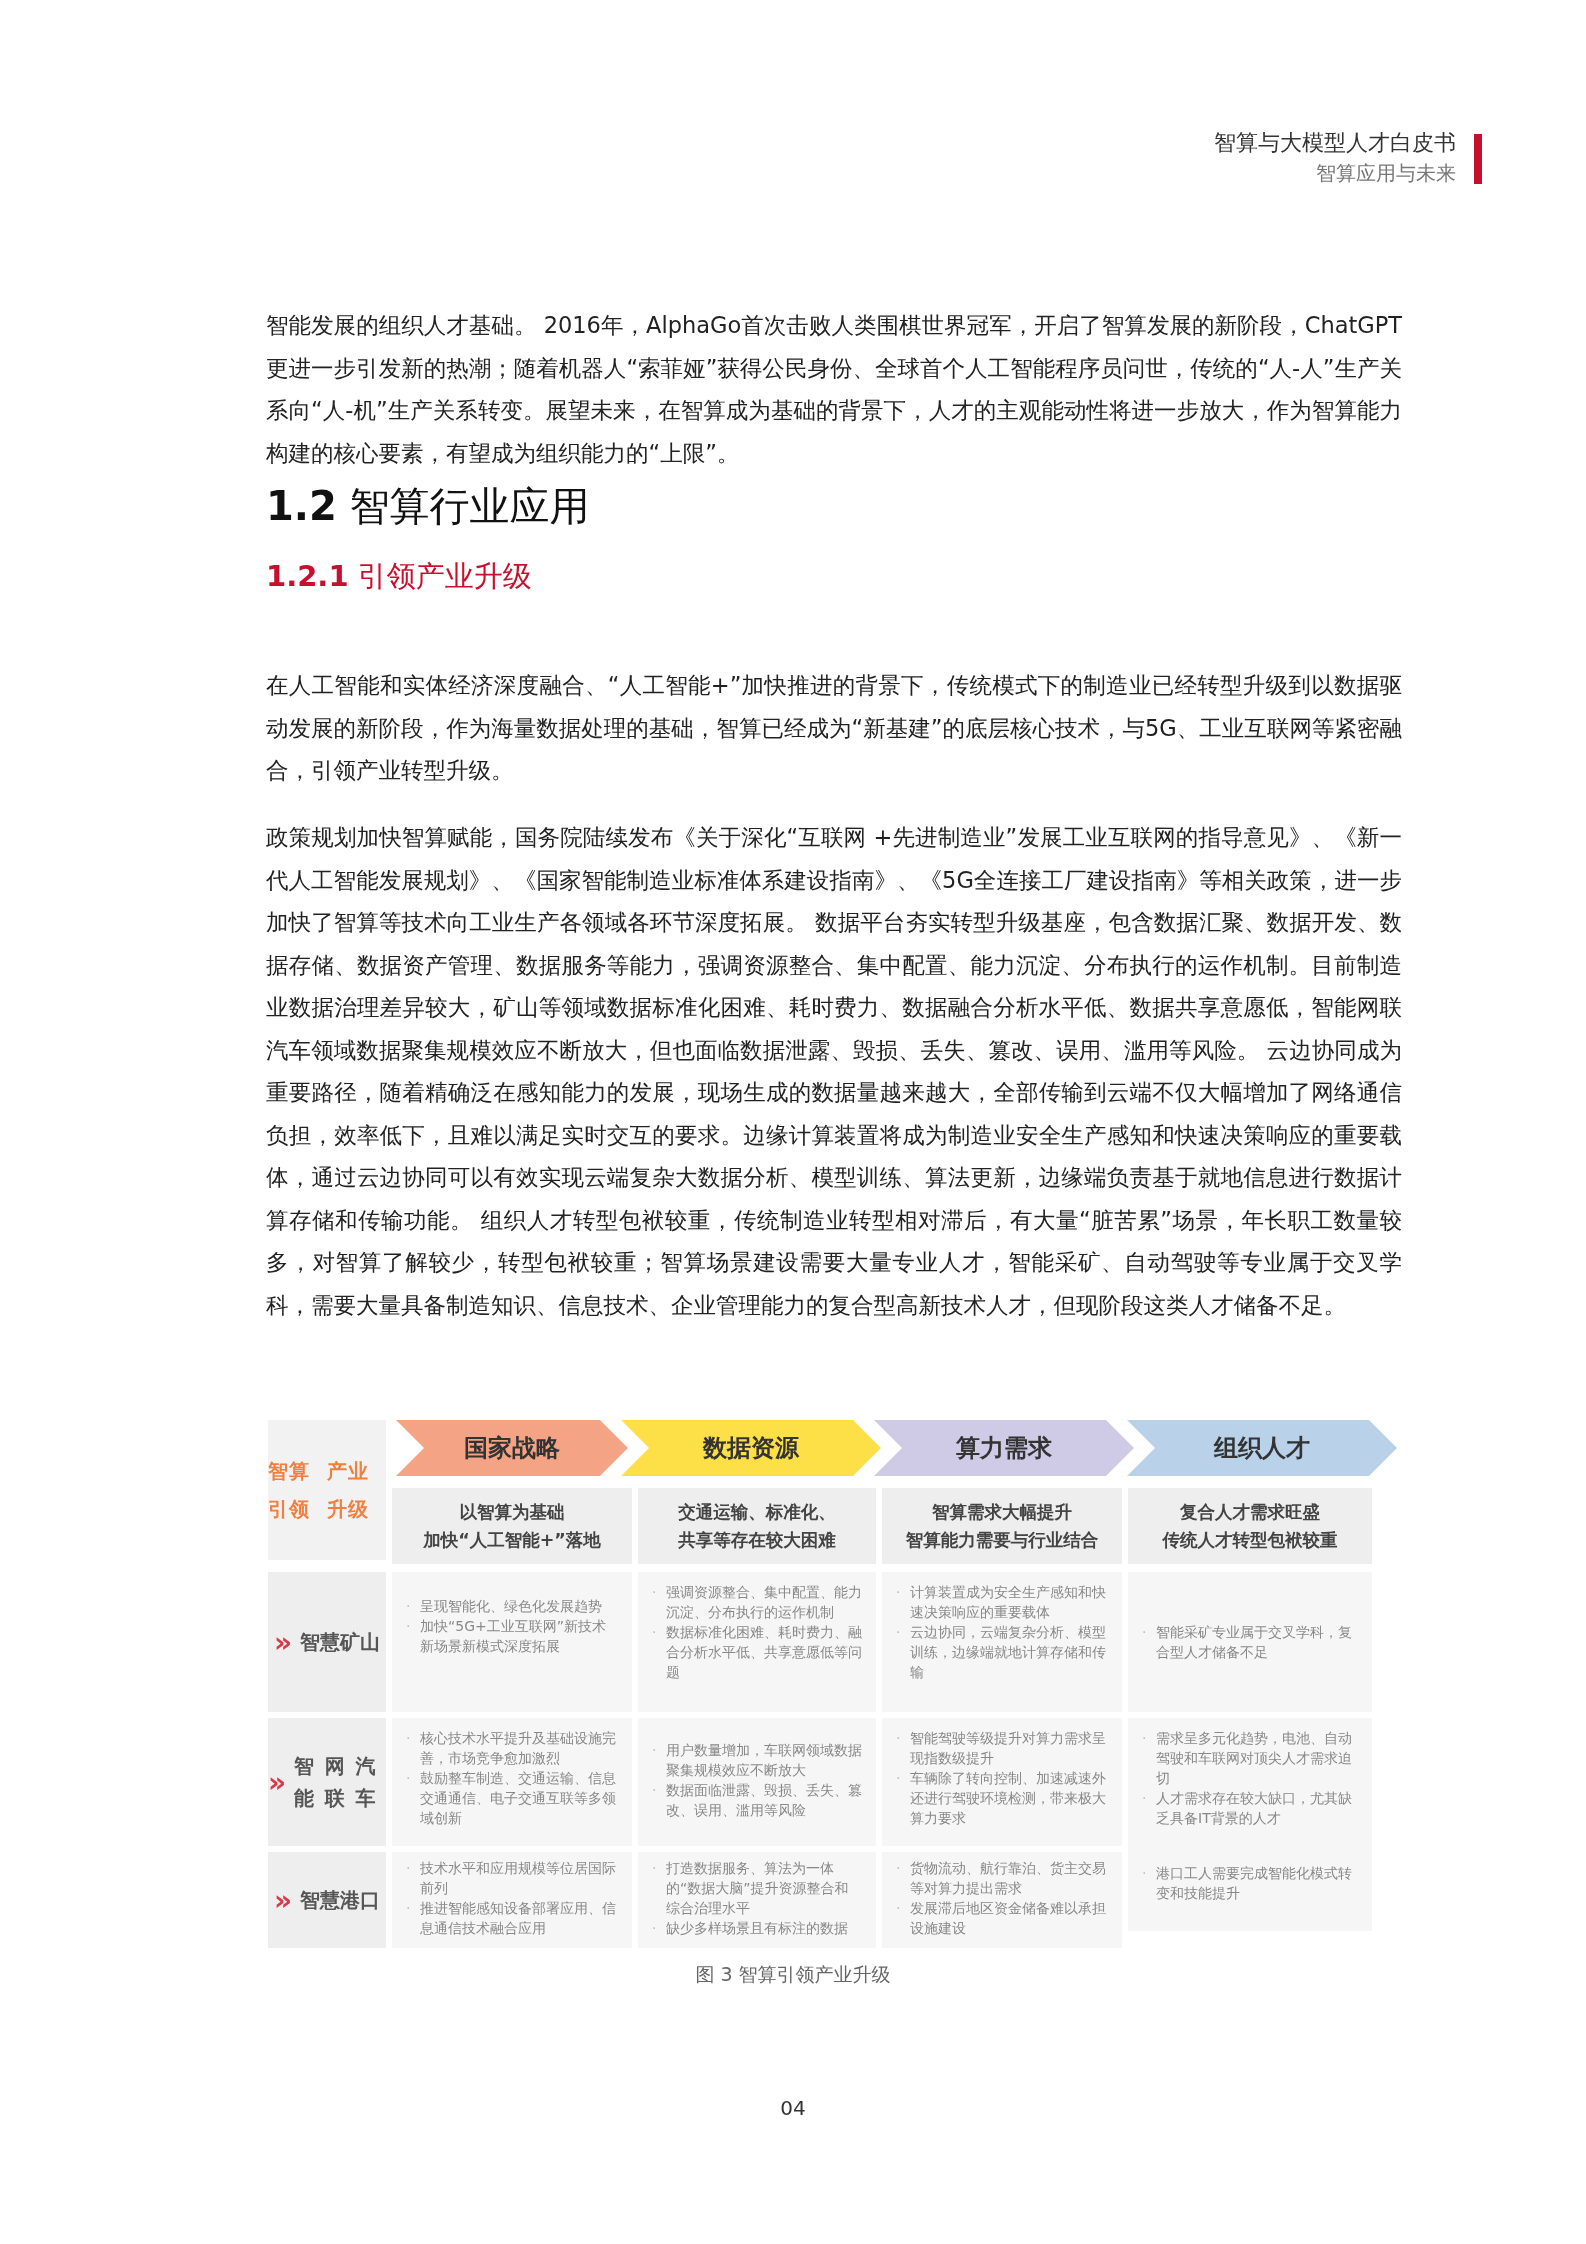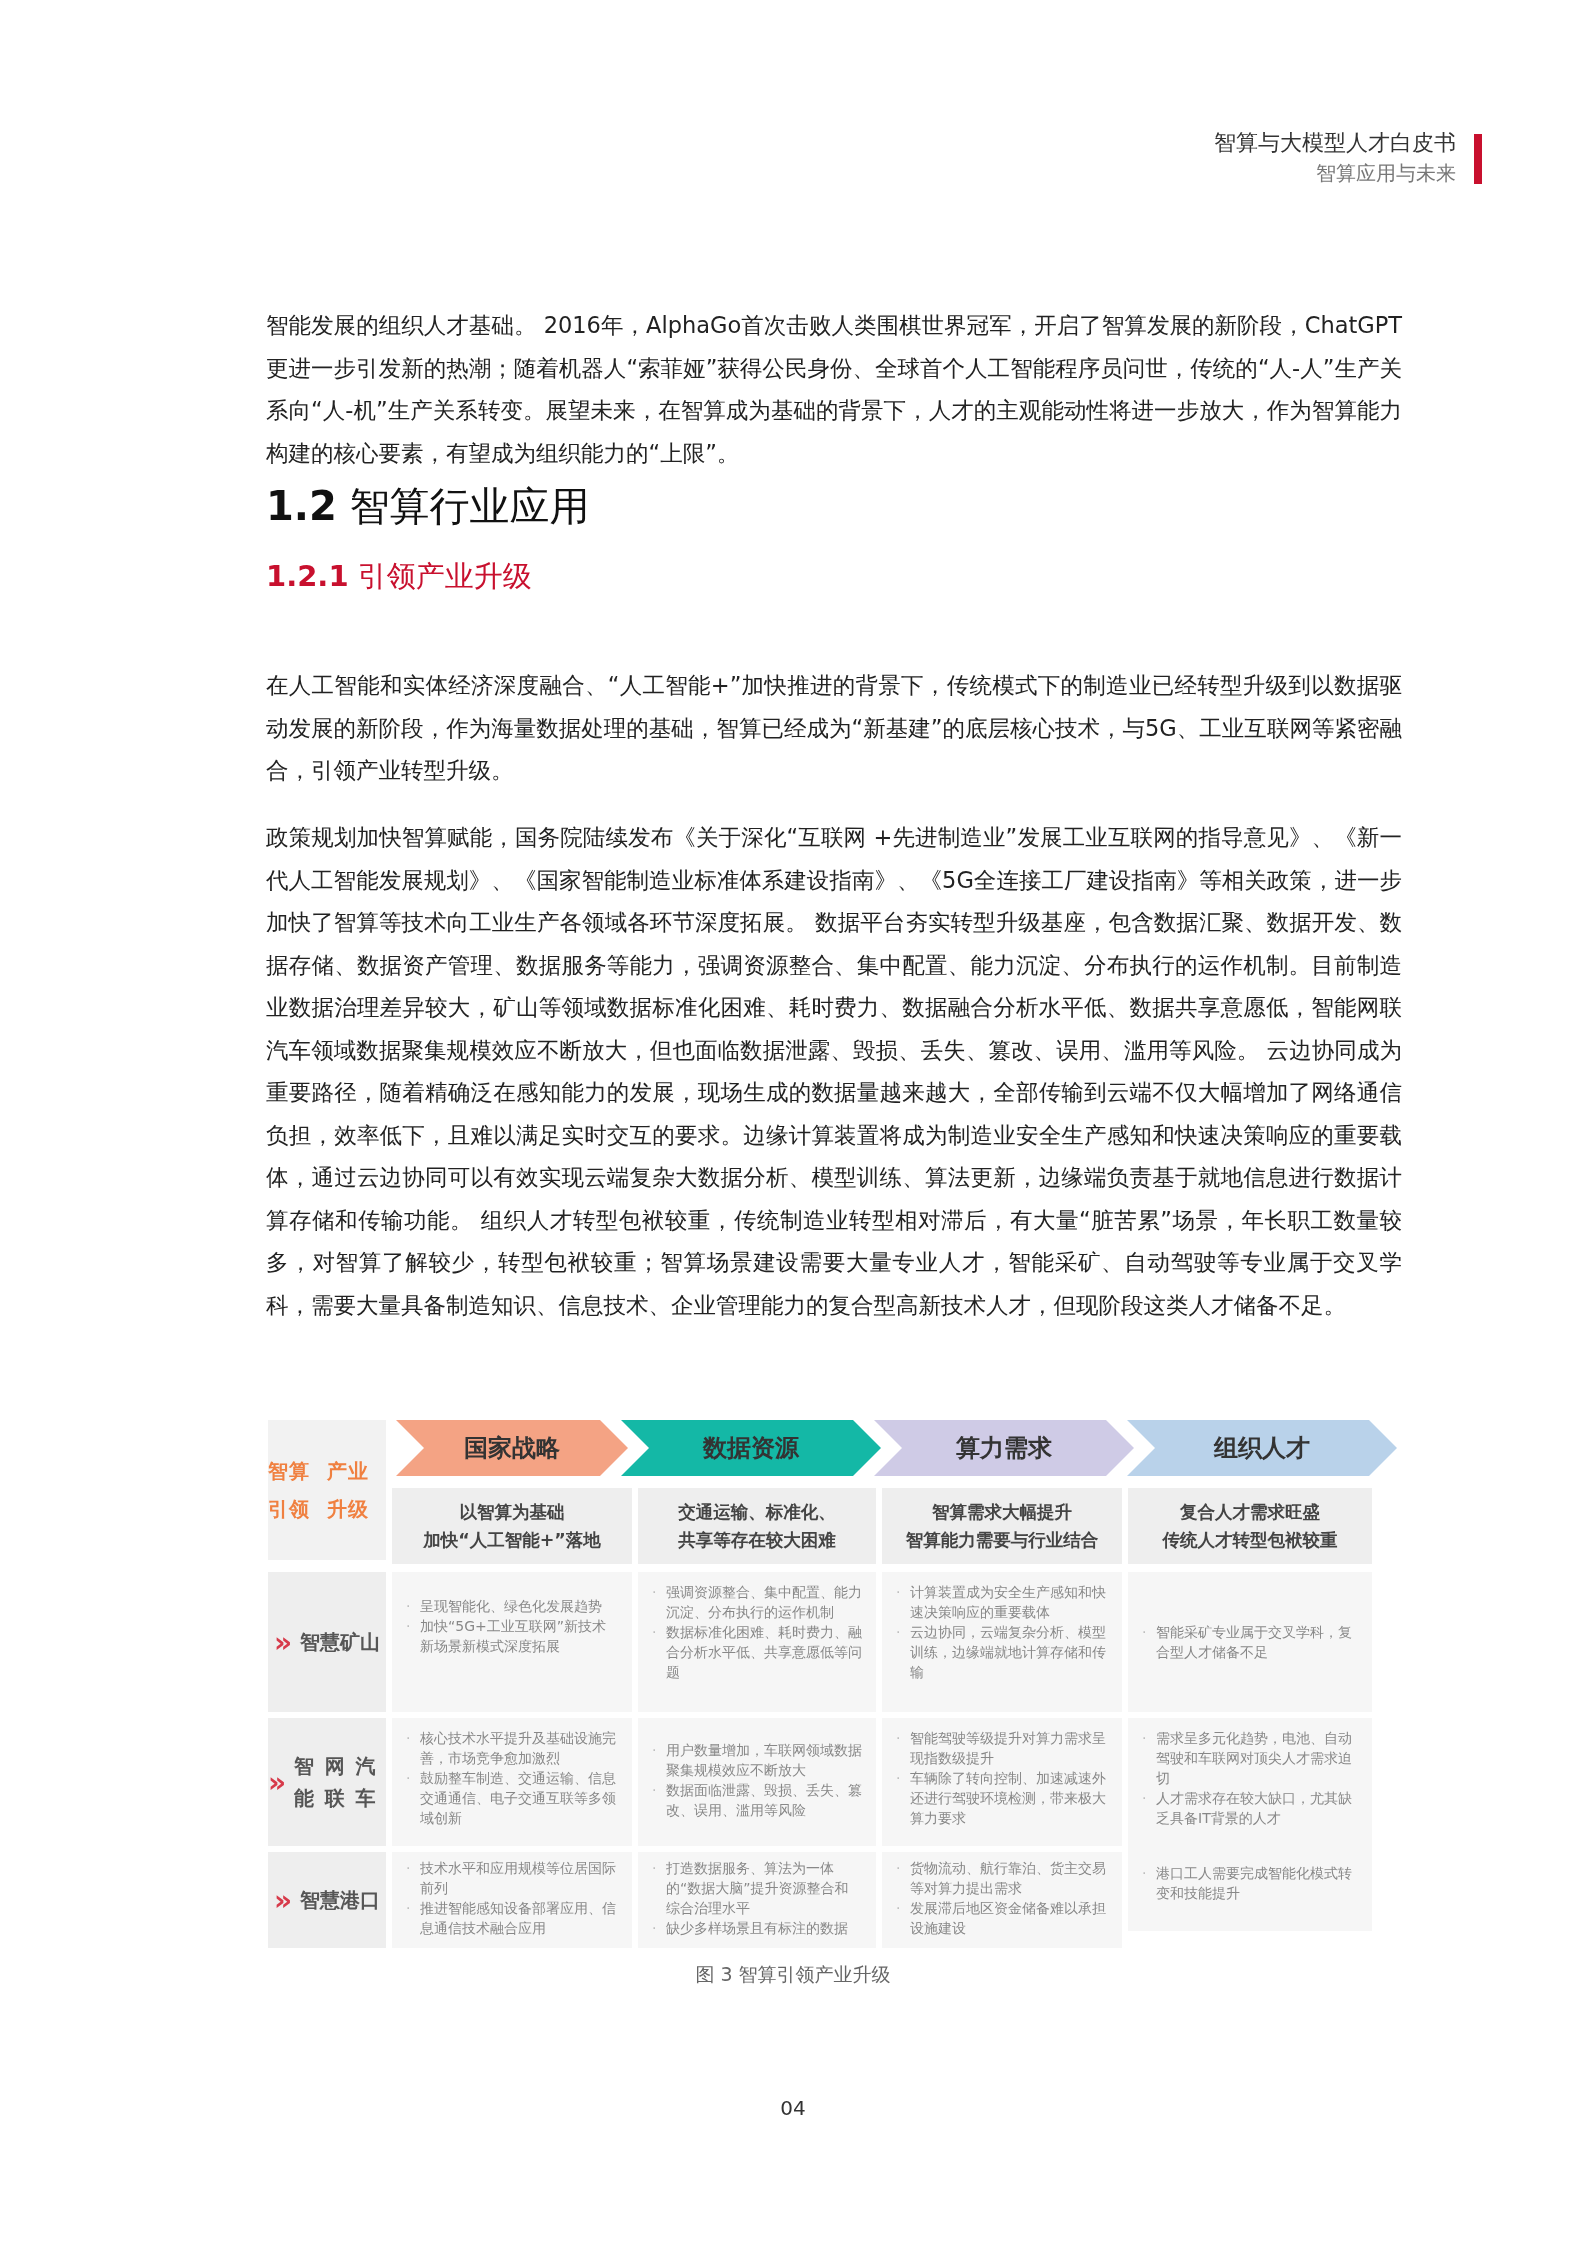--- a/index.html
+++ b/index.html
@@ -20,21 +20,21 @@
   .p2 { top: 628px; }
   .p3 { top: 780px; }
 
   .figure { position: absolute; left: 266px; top: 1410px; width: 1140px; height: 530px; }
   .fig-corner { position: absolute; left: 2px; top: 10px; width: 118px; height: 140px; background: #f2f2f2; display: flex; flex-direction: row; align-items: center; justify-content: center; }
   .fig-corner span { color: #f08040; font-weight: bold; font-size: 20px; line-height: 38px; letter-spacing: 1px; }
 
   .arrow { position: absolute; top: 10px; height: 56px; display: flex; align-items: center; justify-content: center; font-size: 24px; font-weight: bold; color: #333;
            clip-path: polygon(0 0, calc(100% - 28px) 0, 100% 50%, calc(100% - 28px) 100%, 0 100%, 28px 50%); }
   .a1 { left: 130px; width: 232px; background: #f4a384; }
-  .a2 { left: 355px; width: 260px; background: #14b8a6; text-align: right; }
+  .a2 { left: 355px; width: 260px; background: #fde047; text-align: right; }
   .a3 { left: 608px; width: 260px; background: #cfcbe6; }
   .a4 { left: 861px; width: 270px; background: #b9d2ea; }
 
   .sum { position: absolute; top: 78px; height: 76px; background: #eeeeee; display: flex; flex-direction: column; align-items: center; justify-content: center; font-size: 17.5px; font-weight: bold; color: #444; line-height: 28px; }
   .s1 { left: 126px; width: 240px; }
   .s2 { left: 372px; width: 238px; }
   .s3 { left: 616px; width: 240px; }
   .s4 { left: 862px; width: 244px; }
 
   .row-label { position: absolute; left: 2px; width: 118px; background: #eeeeee; display: flex; align-items: center; justify-content: center; }

